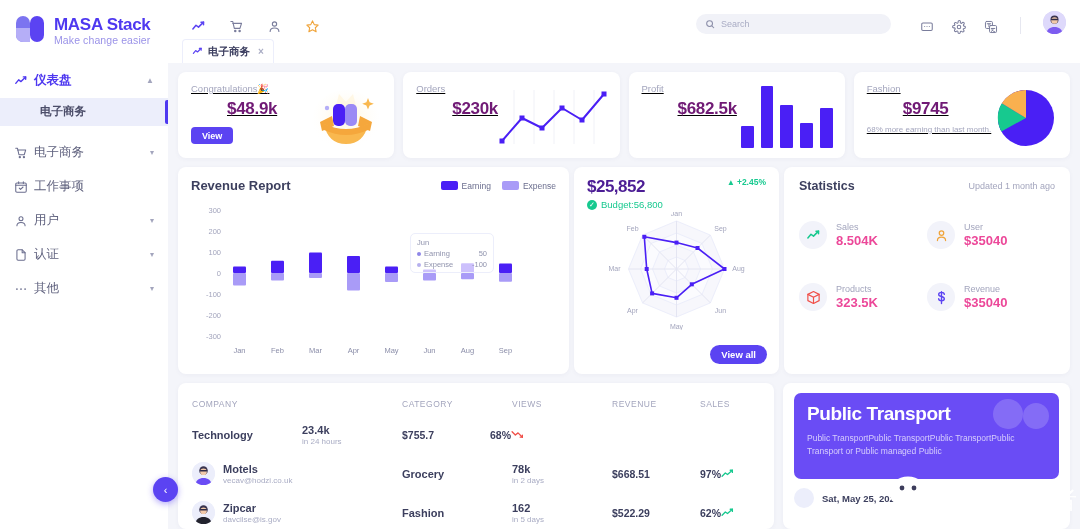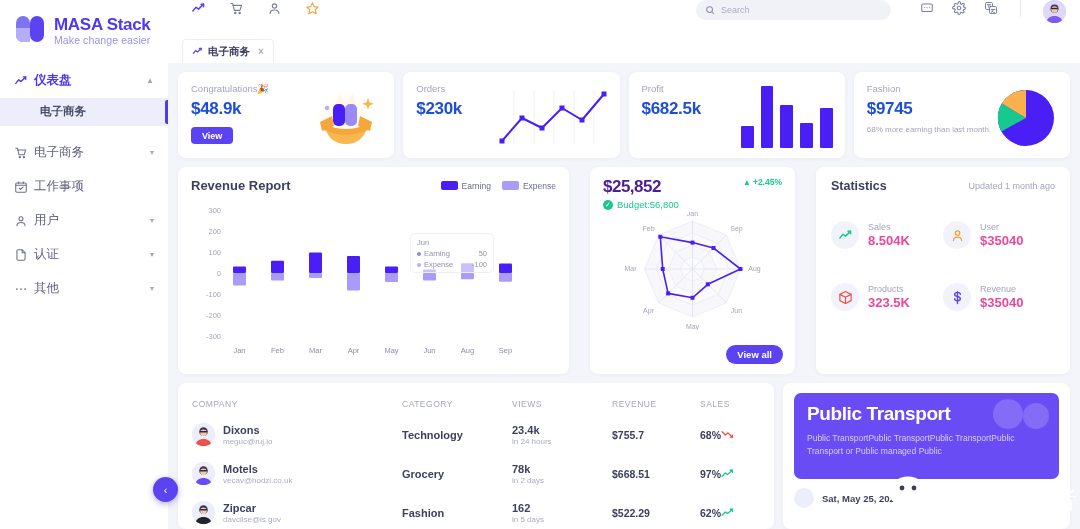--- a/index.html
+++ b/index.html
@@ -54,21 +54,21 @@
     position: absolute; left: 153px; top: 477px; width: 25px; height: 25px;
     border-radius: 50%; background: #5b43f2; color: #fff;
     display: flex; align-items: center; justify-content: center;
     font-size: 11px; z-index: 30; cursor: pointer;
     box-shadow: 0 2px 6px rgba(91,67,242,.45);
   }
 
   
   .main { flex: 1; display: flex; flex-direction: column; min-width: 0; }
 
-  .topbar { height: 34px; background: #fff; display: flex; align-items: flex-start; padding: 0 14px; gap: 12px; }
+  .topbar { height: 34px; background: #fff; display: flex; align-items: flex-end; padding: 0 14px; gap: 12px; }
   .top-icons { display: flex; align-items: center; gap: 22px; padding-left: 8px; }
   .top-icons .ti { width: 16px; height: 16px; display: flex; align-items: center; justify-content: center; cursor: pointer; color: #7a7d9c; }
   .spacer { flex: 1; }
   .search {
     width: 195px; height: 20px; background: #f1f2f8; border-radius: 10px;
     display: flex; align-items: center; gap: 6px; padding: 0 9px; cursor: text;
   }
   .search input {
     border: 0; background: transparent; outline: none; width: 100%;
     font-size: 9px; color: #6b6e8e; font-family: "Liberation Sans", sans-serif;
@@ -91,38 +91,38 @@
   }
   .tab .tclose { color: #a9acc4; font-size: 10px; margin-left: 3px; cursor: pointer; }
 
   .content {
     flex: 1; padding: 9px 10px 0 10px; overflow: hidden;
     display: flex; flex-direction: column; gap: 9px;
   }
   .card { background: #fff; border-radius: 8px; box-shadow: 0 1px 5px rgba(50,50,93,.045); }
 
   
-  .row1 { display: flex; gap: 9px; height: 86px; flex: 0 0 86px; }
+  .row1 { display: flex; gap: 9px; height: 86px; flex: 0 0 86px; text-decoration: underline; }
   .stat { flex: 1; position: relative; padding: 11px 13px; overflow: hidden; }
   .stat .lab { font-size: 9.5px; color: #a3a5bd; }
-  .stat .val { font-size: 17px; font-weight: bold; color: #1d4ed8; margin-top: 5px; letter-spacing: -.3px; }
+  .stat .val { font-size: 17px; font-weight: bold; color: #701a75; margin-top: 5px; letter-spacing: -.3px; margin-left: 36px; }
   .stat .sub { font-size: 8px; color: #a3a5bd; margin-top: 5px; line-height: 1.5; }
   .btn-view {
     margin-top: 8px; display: inline-flex; align-items: center; justify-content: center;
     height: 17px; padding: 4px 11px; border-radius: 4px; background: #5b43f2;
     color: #fff; font-size: 9px; font-weight: bold; cursor: pointer;
   }
   .trophy { position: absolute; right: 8px; bottom: 4px; width: 80px; height: 66px; }
   .spark { position: absolute; right: 8px; top: 14px; width: 120px; height: 62px; }
   .profit-bars { position: absolute; right: 12px; top: 14px; width: 92px; height: 62px; display: flex; align-items: flex-end; gap: 7px; }
   .profit-bars span { flex: 1; background: #4a1ff5; border-radius: 1px; }
   .pie-wrap { position: absolute; right: 14px; top: 16px; width: 60px; height: 60px; }
 
   
-  .row2 { display: flex; gap: 21px; height: 207px; flex: 0 0 207px; }
+  .row2 { display: flex; gap: 5px; height: 207px; flex: 0 0 207px; }
   .revenue { flex: 0 0 391px; padding: 11px 13px 6px 13px; position: relative; }
   .rev-head { display: flex; align-items: center; justify-content: space-between; }
   .rev-title { font-size: 13px; font-weight: bold; color: #3c3f5e; }
   .legend { display: flex; gap: 11px; align-items: center; }
   .legend .li { display: flex; align-items: center; gap: 4px; font-size: 8.5px; color: #6b6e8e; }
   .legend .sw { width: 17px; height: 9px; border-radius: 2px; }
   .rev-chart { position: relative; margin-top: 5px; height: 172px; }
 
   .budget { flex: 0 0 205px; padding: 10px 13px 10px 13px; position: relative; }
   .budget-top { display: flex; align-items: flex-start; justify-content: space-between; }
@@ -676,35 +676,20 @@
         <div class="card table-card">
           <div class="thead">
             <div class="c-company">COMPANY</div>
             <div class="c-category">CATEGORY</div>
             <div class="c-views">VIEWS</div>
             <div class="c-revenue">REVENUE</div>
             <div class="c-sales">SALES</div>
           </div>
 
           <div class="trow">
-            <div class="c-company comp">
-              <div class="av">
-                <svg width="23" height="23" viewBox="0 0 40 40">
-                    <circle cx="20" cy="20" r="20" fill="#eceefb"></circle>
-                    <circle cx="20" cy="15" r="7.4" fill="#3a3550"></circle>
-                    <circle cx="20" cy="17" r="5.8" fill="#f2c9a8"></circle>
-                    <rect x="13.6" y="14" width="12.8" height="2.6" rx="1.3" fill="#2f2b45"></rect>
-                    <path d="M6 40c0-8 6.5-12 14-12s14 4 14 12z" fill="#f0504a"></path>
-                  </svg>
-              </div>
-              <div>
-                <div class="nm">Dixons</div>
-                <div class="em">meguc@ruj.io</div>
-              </div>
-            </div>
             <div class="c-category cat">Technology</div>
             <div class="c-views vw">
               <div class="n">23.4k</div>
               <div class="t">in 24 hours</div>
             </div>
             <div class="c-revenue rev">$755.7</div>
             <div class="c-sales sal">
               <span>68%</span>
               <span style="color:#f0504a;display:flex">
                 <svg width="13" height="11" viewBox="0 0 24 18" fill="none" stroke="currentColor" stroke-width="2.4" stroke-linecap="round" stroke-linejoin="round">

